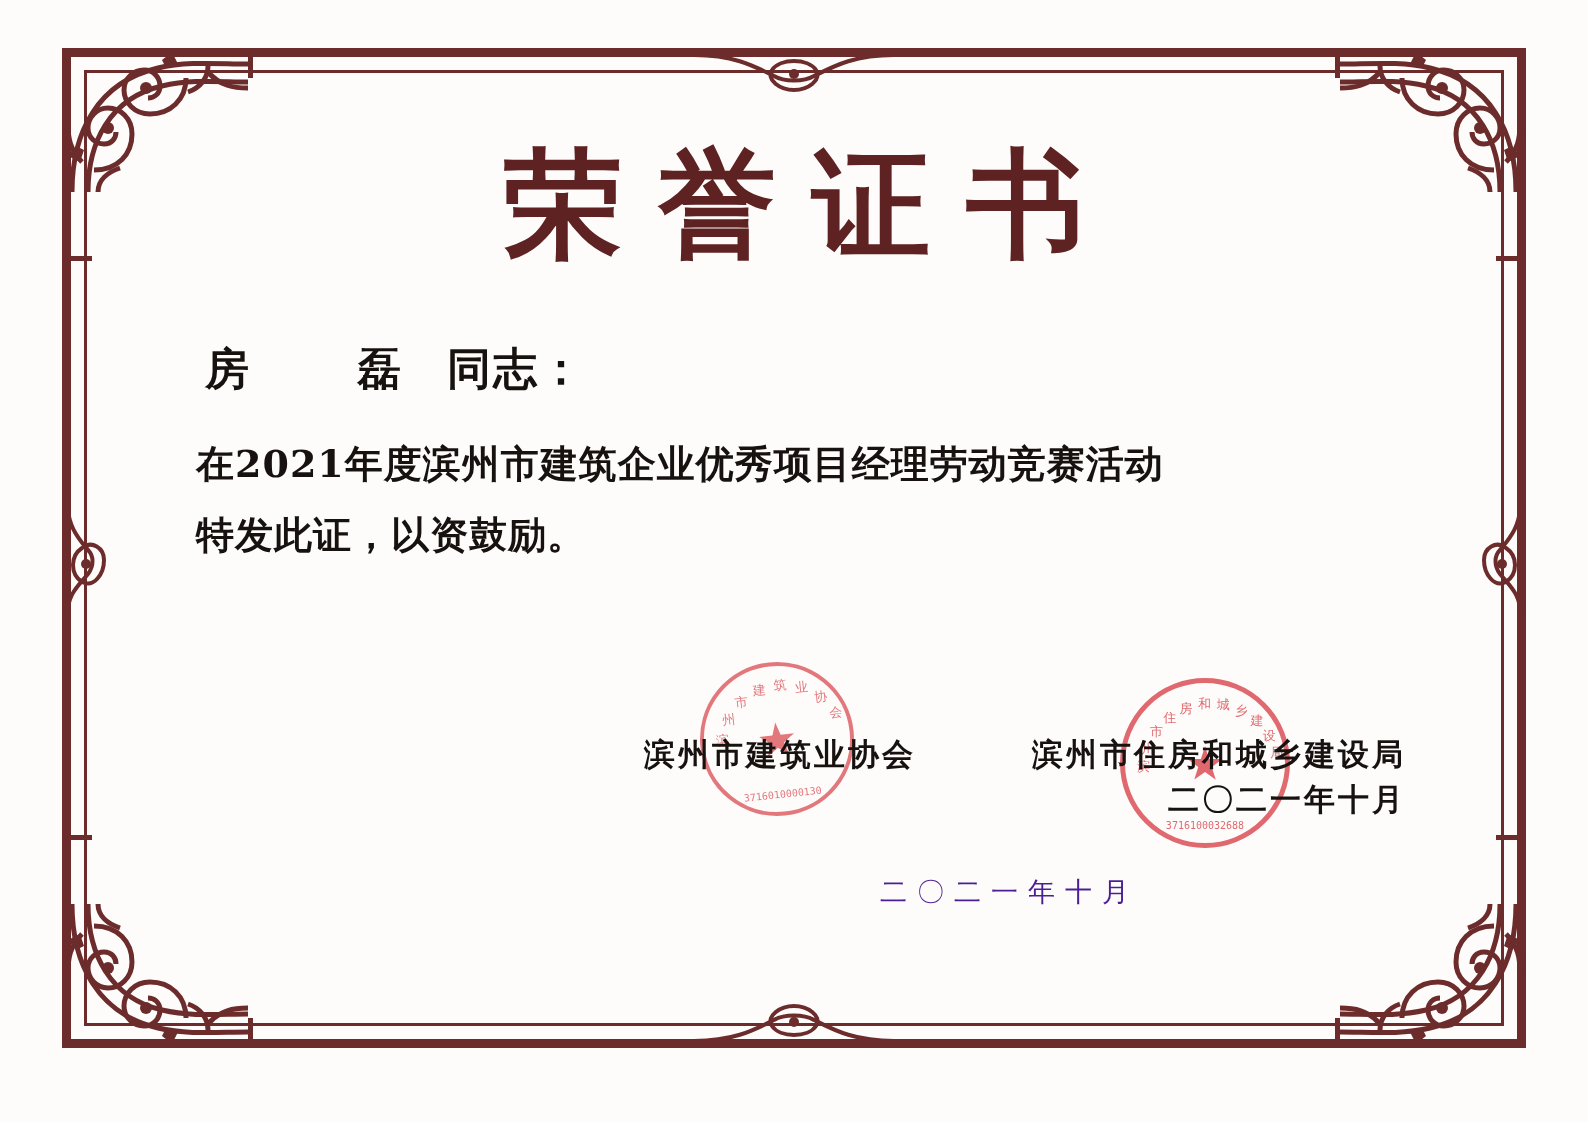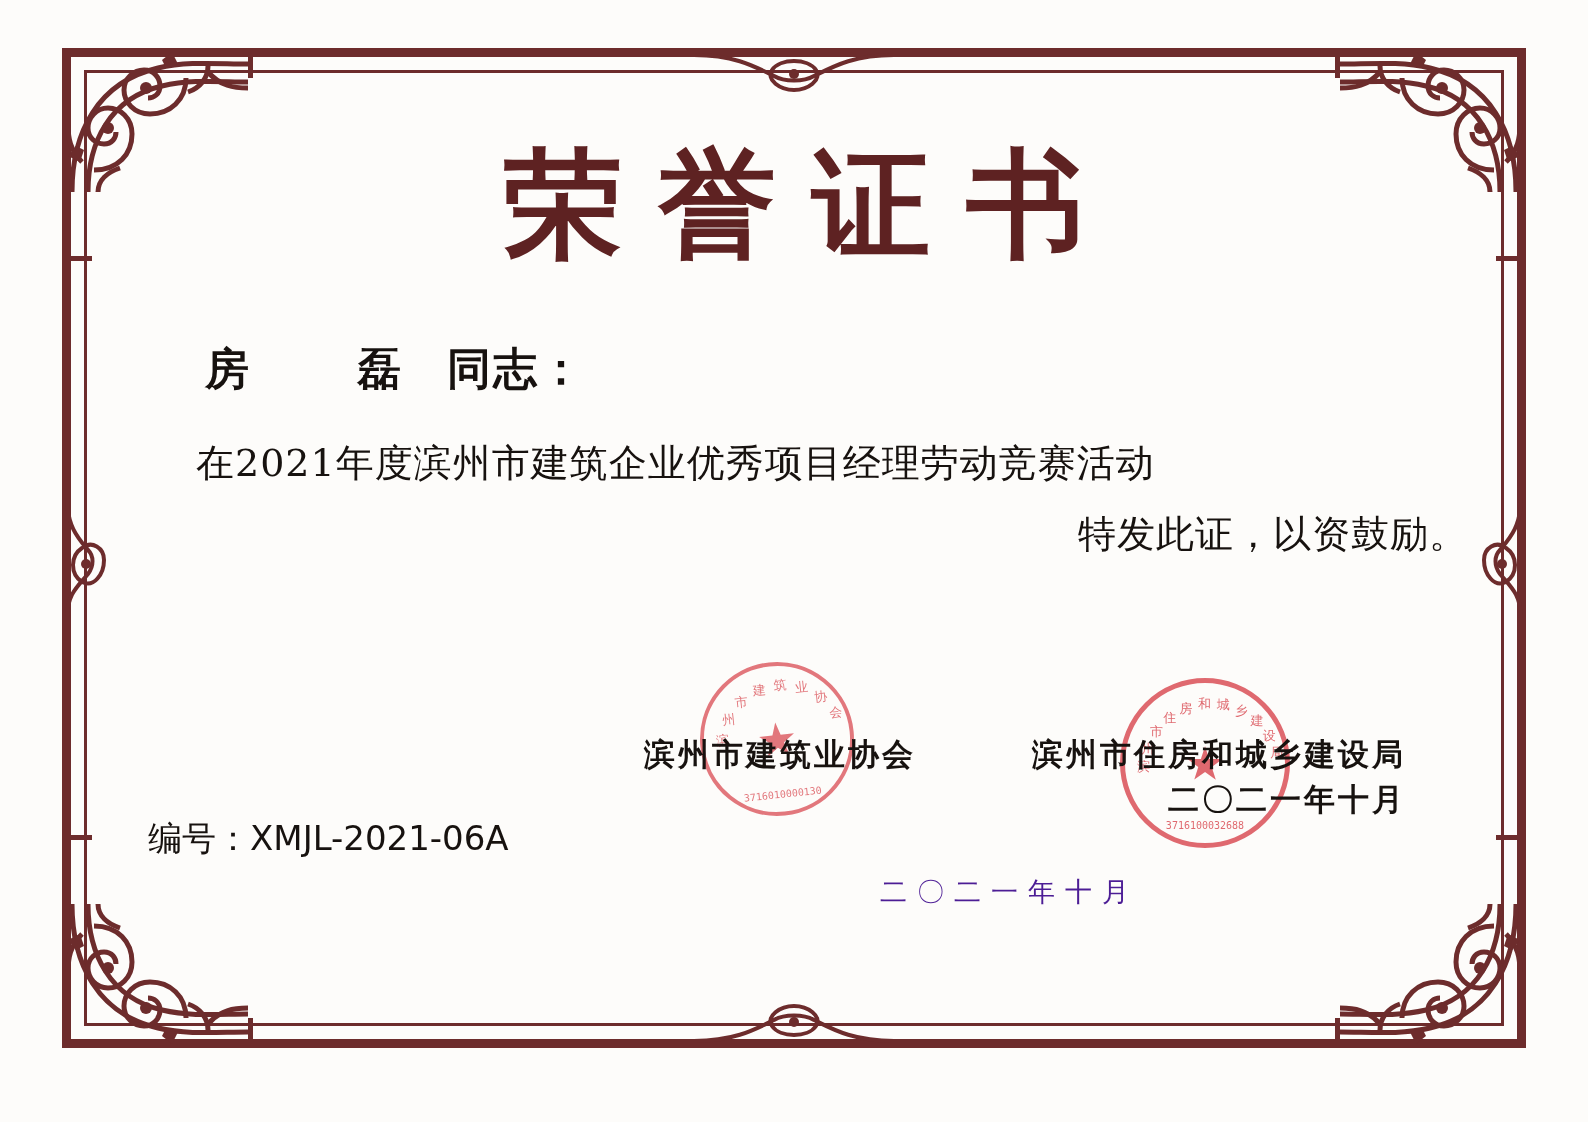--- a/index.html
+++ b/index.html
@@ -105,31 +105,31 @@
     letter-spacing: 32px;
     margin-right: 14px;
   }
   .recipient-suffix {
     letter-spacing: 2px;
   }
 
   .body-text {
     margin-top: 34px;
     font-size: 38px;
-    font-weight: normal;
+    font-weight: bold;
     color: #17120f;
     line-height: 1.62;
     letter-spacing: 1px;
   }
   .body-text p {
     margin: 0 0 10px 0;
   }
   .body-p1 { text-indent: 76px; }
   .body-p2 { text-indent: 0; }
-  .body-p3 { text-indent: 76px; margin-top: 14px; text-align: right; }
+  .body-p3 { text-indent: 76px; margin-top: 14px; }
 
   
   .sign-area {
     position: relative;
     margin-top: 86px;
     height: 250px;
   }
 
   .org-block {
     position: absolute;
@@ -411,20 +411,17 @@
         <div class="stamp-inner-star">★</div>
         <div class="stamp-bottom-label">3716100032688</div>
       </div>
 
       <div class="org-block org-left">滨州市建筑业协会</div>
       <div class="org-block org-right">
         <div>滨州市住房和城乡建设局</div>
         <div>二〇二一年十月</div>
       </div>
 
-      <div class="serial">
-        <span>编号：</span><span>XMJL-2021-06A</span>
-      </div>
 
       <div class="date-line">二〇二一年十月</div>
     </div>
   </div>
 </div>
 
 </body></html>

